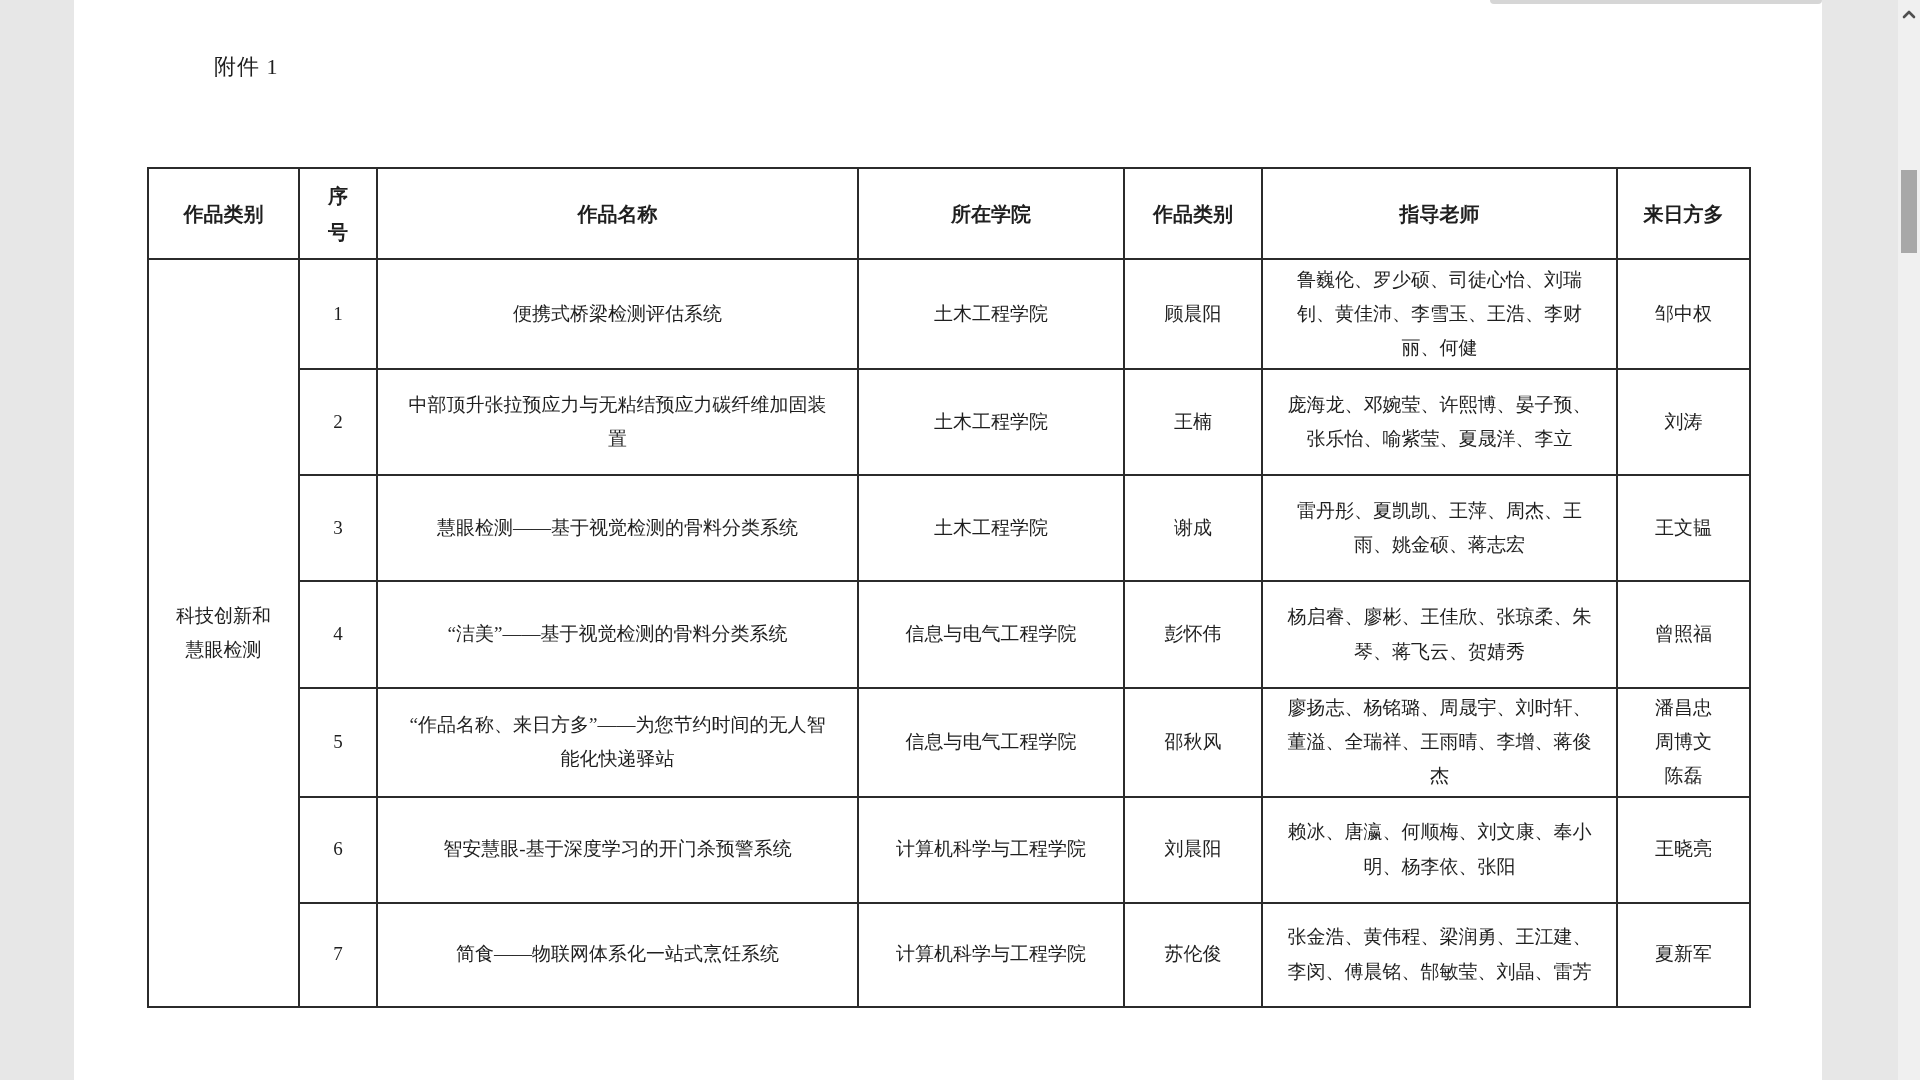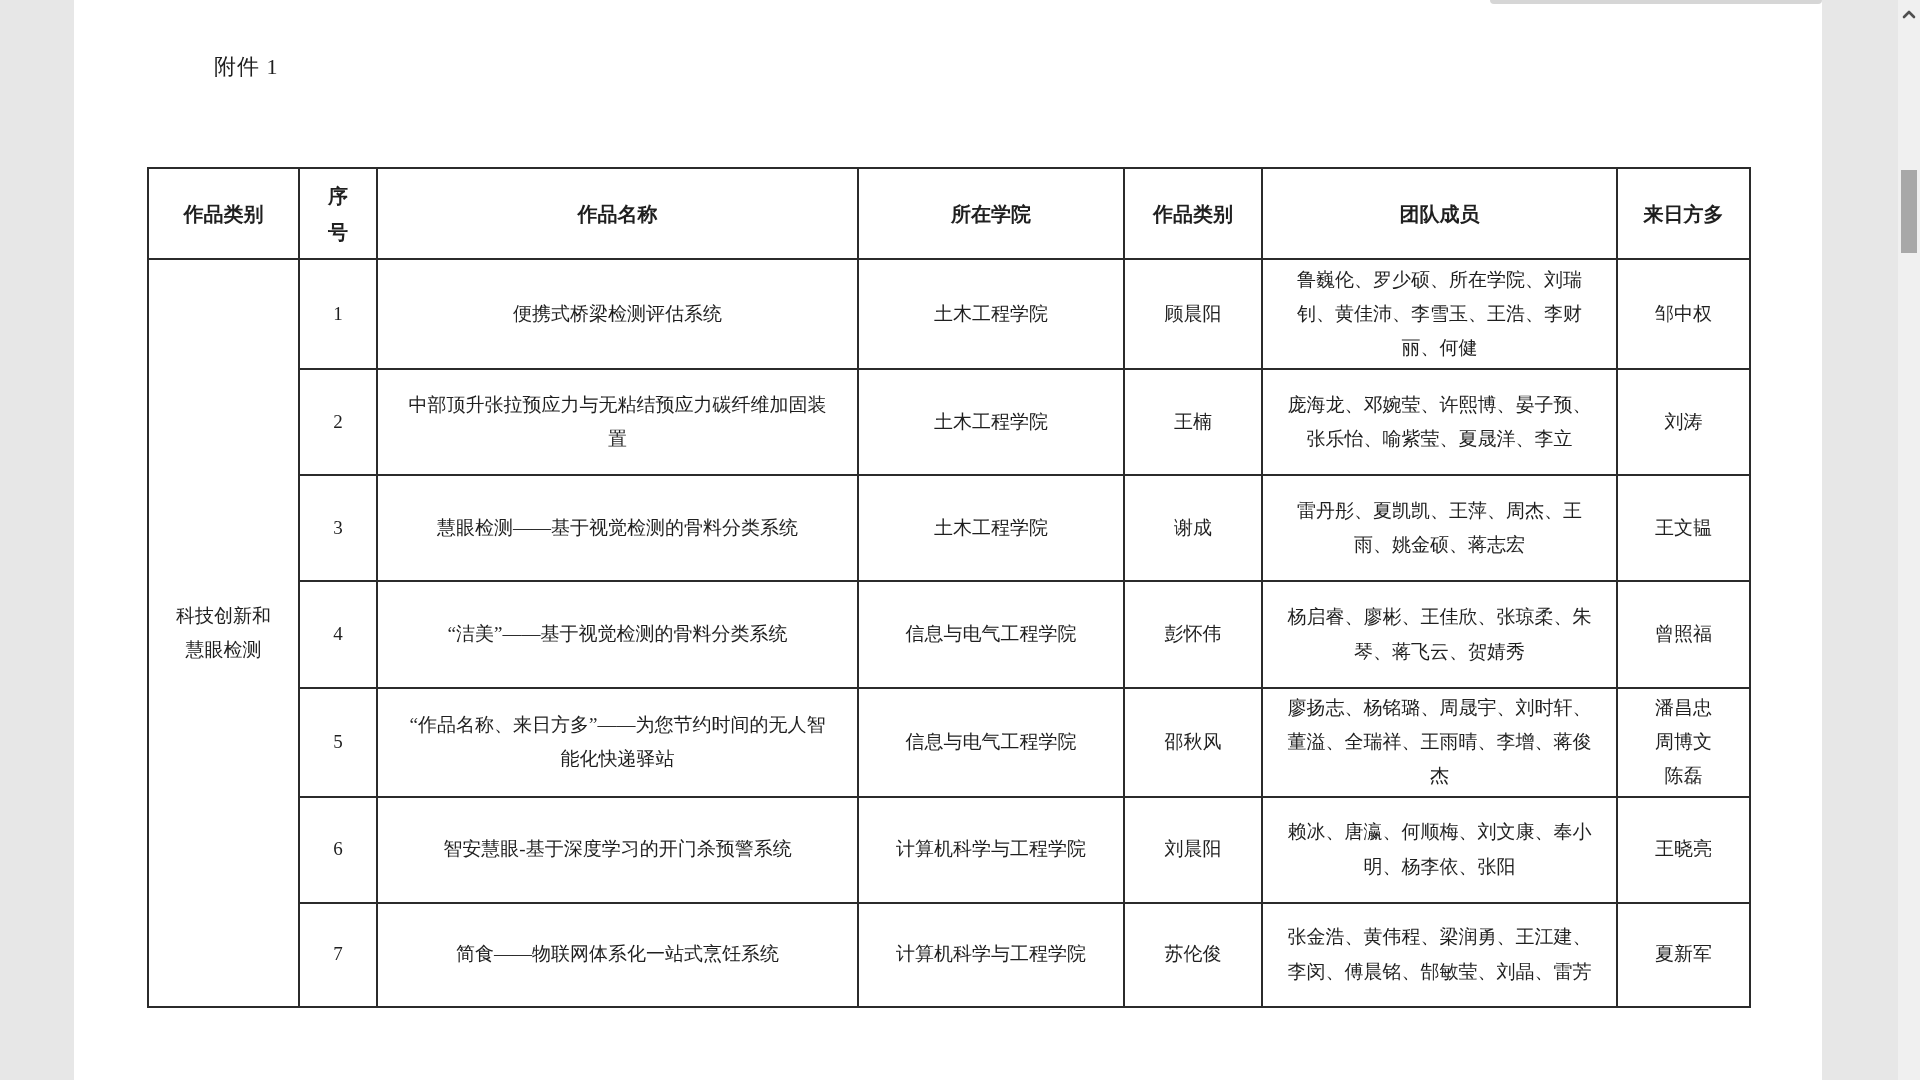--- a/index.html
+++ b/index.html
@@ -62,33 +62,33 @@
           <col style="width:355px">
         <col style="width:133px">
       </colgroup>
       <thead>
         <tr>
           <th>作品类别</th>
           <th>序号</th>
           <th>作品名称</th>
           <th>所在学院</th>
           <th>作品类别</th>
-          <th>团队成员</th>
+          <th>指导老师</th>
           <th>来日方多</th>
         </tr>
       </thead>
       <tbody>
         <tr class="r0">
           <td class="cell-category" rowspan="7">科技创新和
 慧眼检测</td>
           <td>1</td>
           <td class="cell-name">便携式桥梁检测评估系统</td>
           <td>土木工程学院</td>
           <td>顾晨阳</td>
-          <td class="cell-team">鲁巍伦、罗少硕、所在学院、刘瑞钊、黄佳沛、李雪玉、王浩、李财丽、何健</td>
+          <td class="cell-team">鲁巍伦、罗少硕、司徒心怡、刘瑞钊、黄佳沛、李雪玉、王浩、李财丽、何健</td>
           <td class="cell-advisor">邹中权</td>
         </tr>
         <tr class="r1">
           <td>2</td>
           <td class="cell-name">中部顶升张拉预应力与无粘结预应力碳纤维加固装置</td>
           <td>土木工程学院</td>
           <td>王楠</td>
           <td class="cell-team">庞海龙、邓婉莹、许熙博、晏子预、张乐怡、喻紫莹、夏晟洋、李立</td>
           <td class="cell-advisor">刘涛</td>
         </tr>

